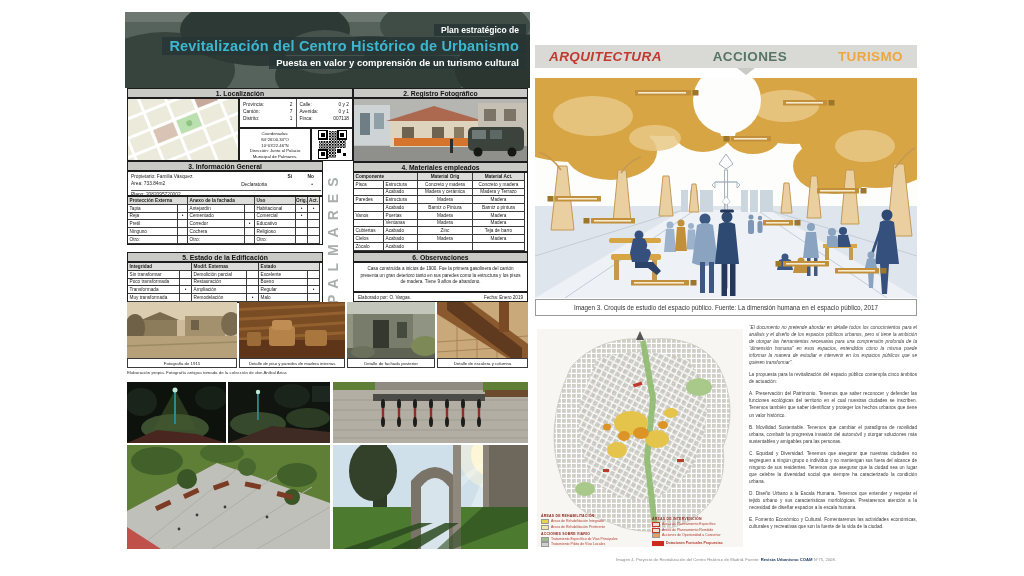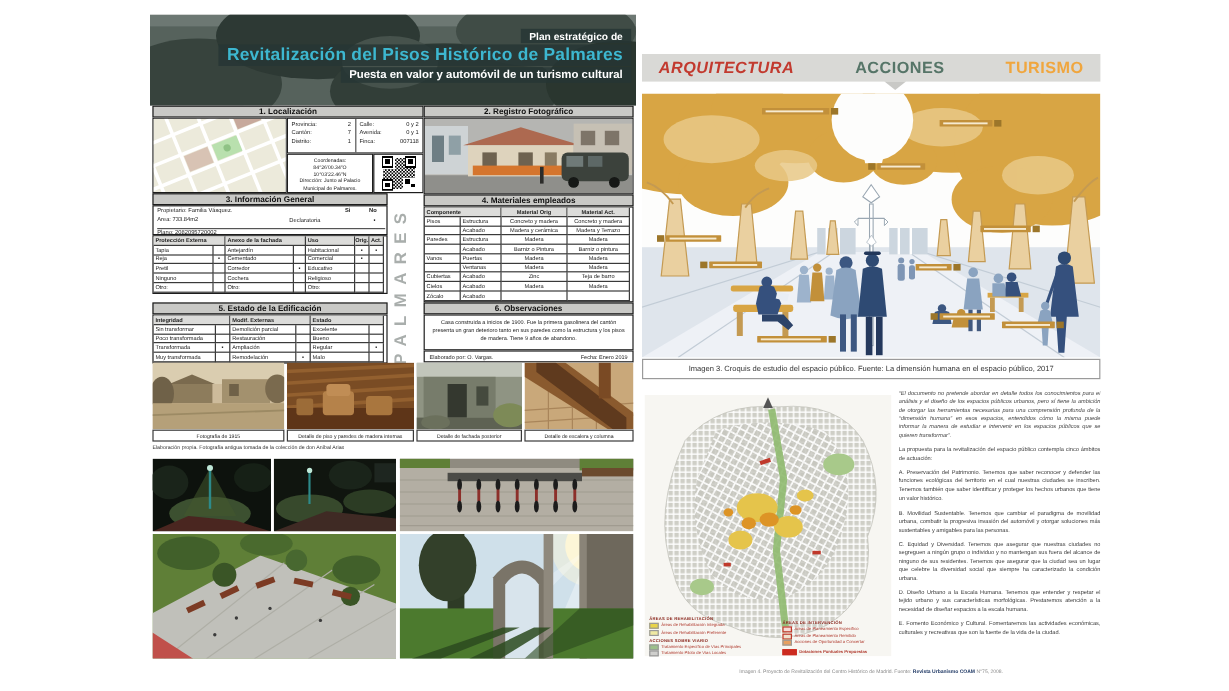--- a/index.html
+++ b/index.html
@@ -62,22 +62,22 @@
       <polygon points="0,76 38,34 78,76" fill="#8b938e"></polygon>
       <ellipse cx="40" cy="58" rx="70" ry="38" fill="#37433d"></ellipse>
       <ellipse cx="140" cy="18" rx="85" ry="36" fill="#2d3934"></ellipse>
       <ellipse cx="245" cy="64" rx="95" ry="40" fill="#323e38"></ellipse>
       <ellipse cx="330" cy="14" rx="75" ry="30" fill="#404c46"></ellipse>
       <ellipse cx="392" cy="58" rx="62" ry="36" fill="#2a362f"></ellipse>
       <ellipse cx="200" cy="40" rx="40" ry="22" fill="#46524c"></ellipse>
     </svg>
     <div class="lp-header-text">
       <span class="hline kicker">Plan estratégico de</span>
-      <span class="hline big-title">Revitalización del Pisos Histórico de Palmares</span>
-      <span class="hline subtitle">Puesta en valor y automóvil de un turismo cultural</span>
+      <span class="hline big-title">Revitalización del Centro Histórico de Urbanismo</span>
+      <span class="hline subtitle">Puesta en valor y comprensión de un turismo cultural</span>
     </div>
   </div>
 
   <div class="abs sec" style="left:127px;top:88px;width:226px;height:10px;">1. Localización</div>
   <div class="abs sec" style="left:353px;top:88px;width:175px;height:10px;">2. Registro Fotográfico</div>
 
   <div class="abs box" style="left:127px;top:98px;width:112px;height:63px;overflow:hidden;">
     <svg width="110" height="61" viewBox="0 0 110 61">
       <rect width="110" height="61" fill="#f0efe2"></rect>
       <g transform="rotate(-22 55 30)">

